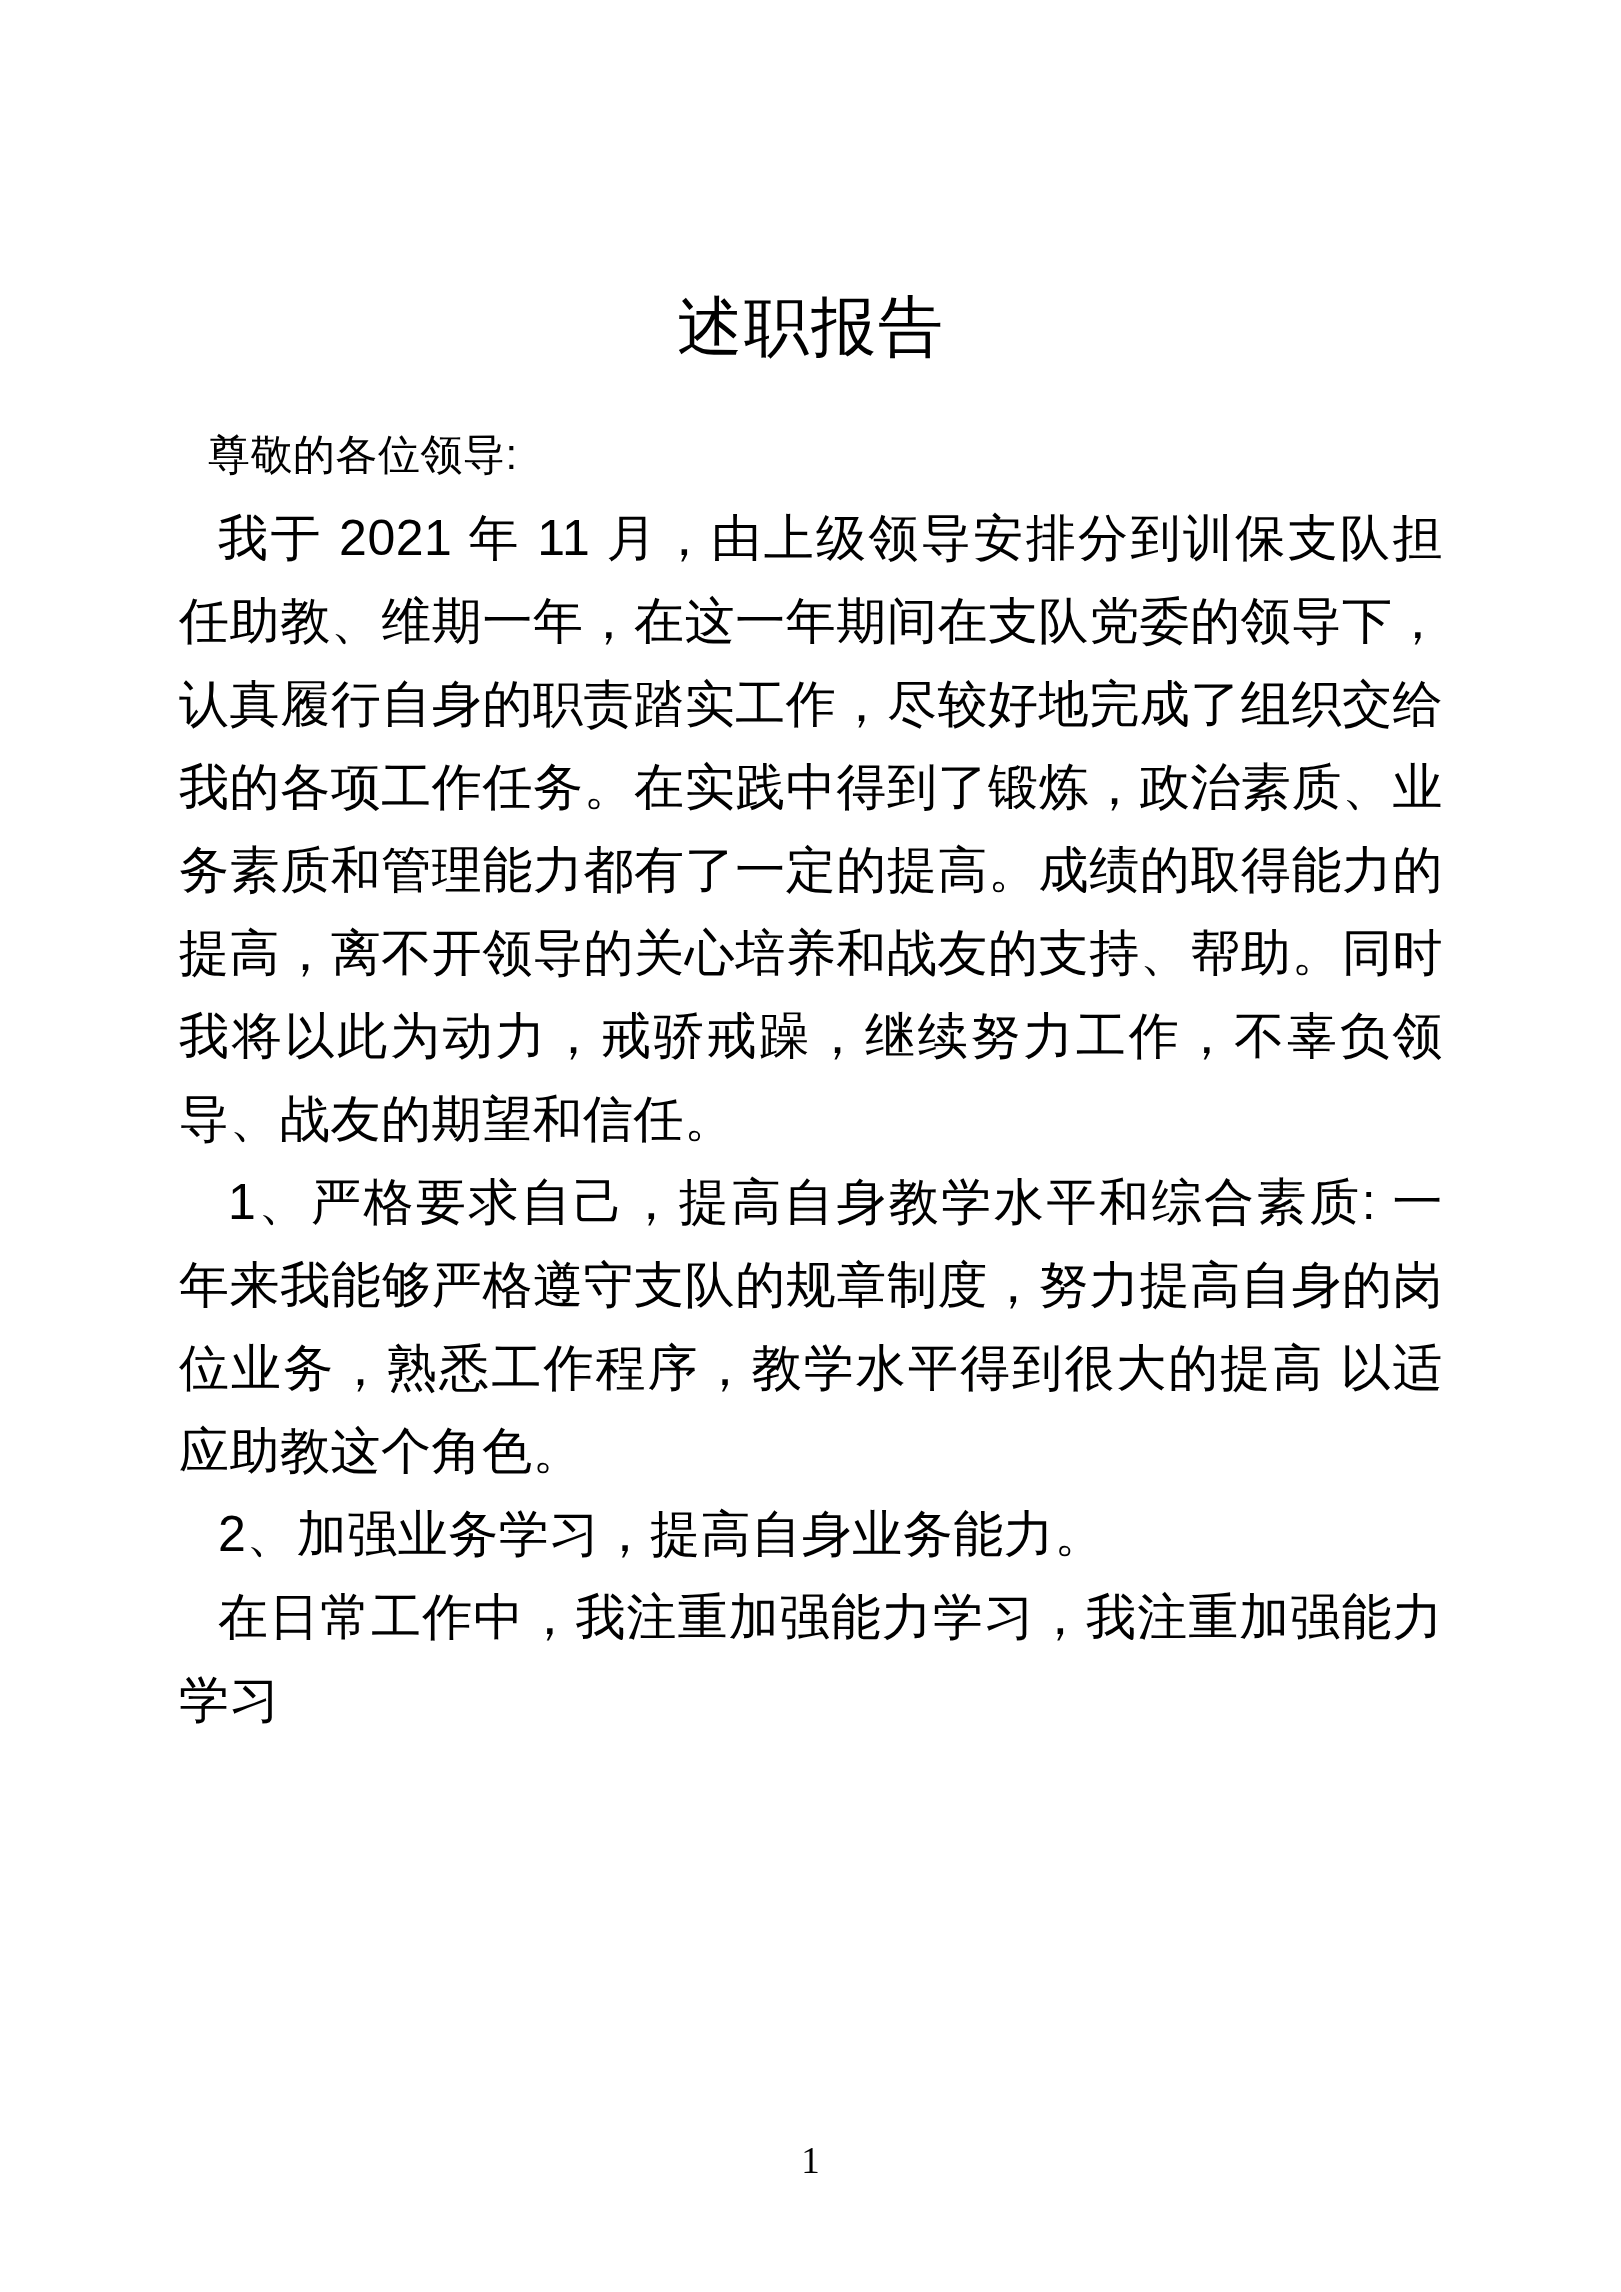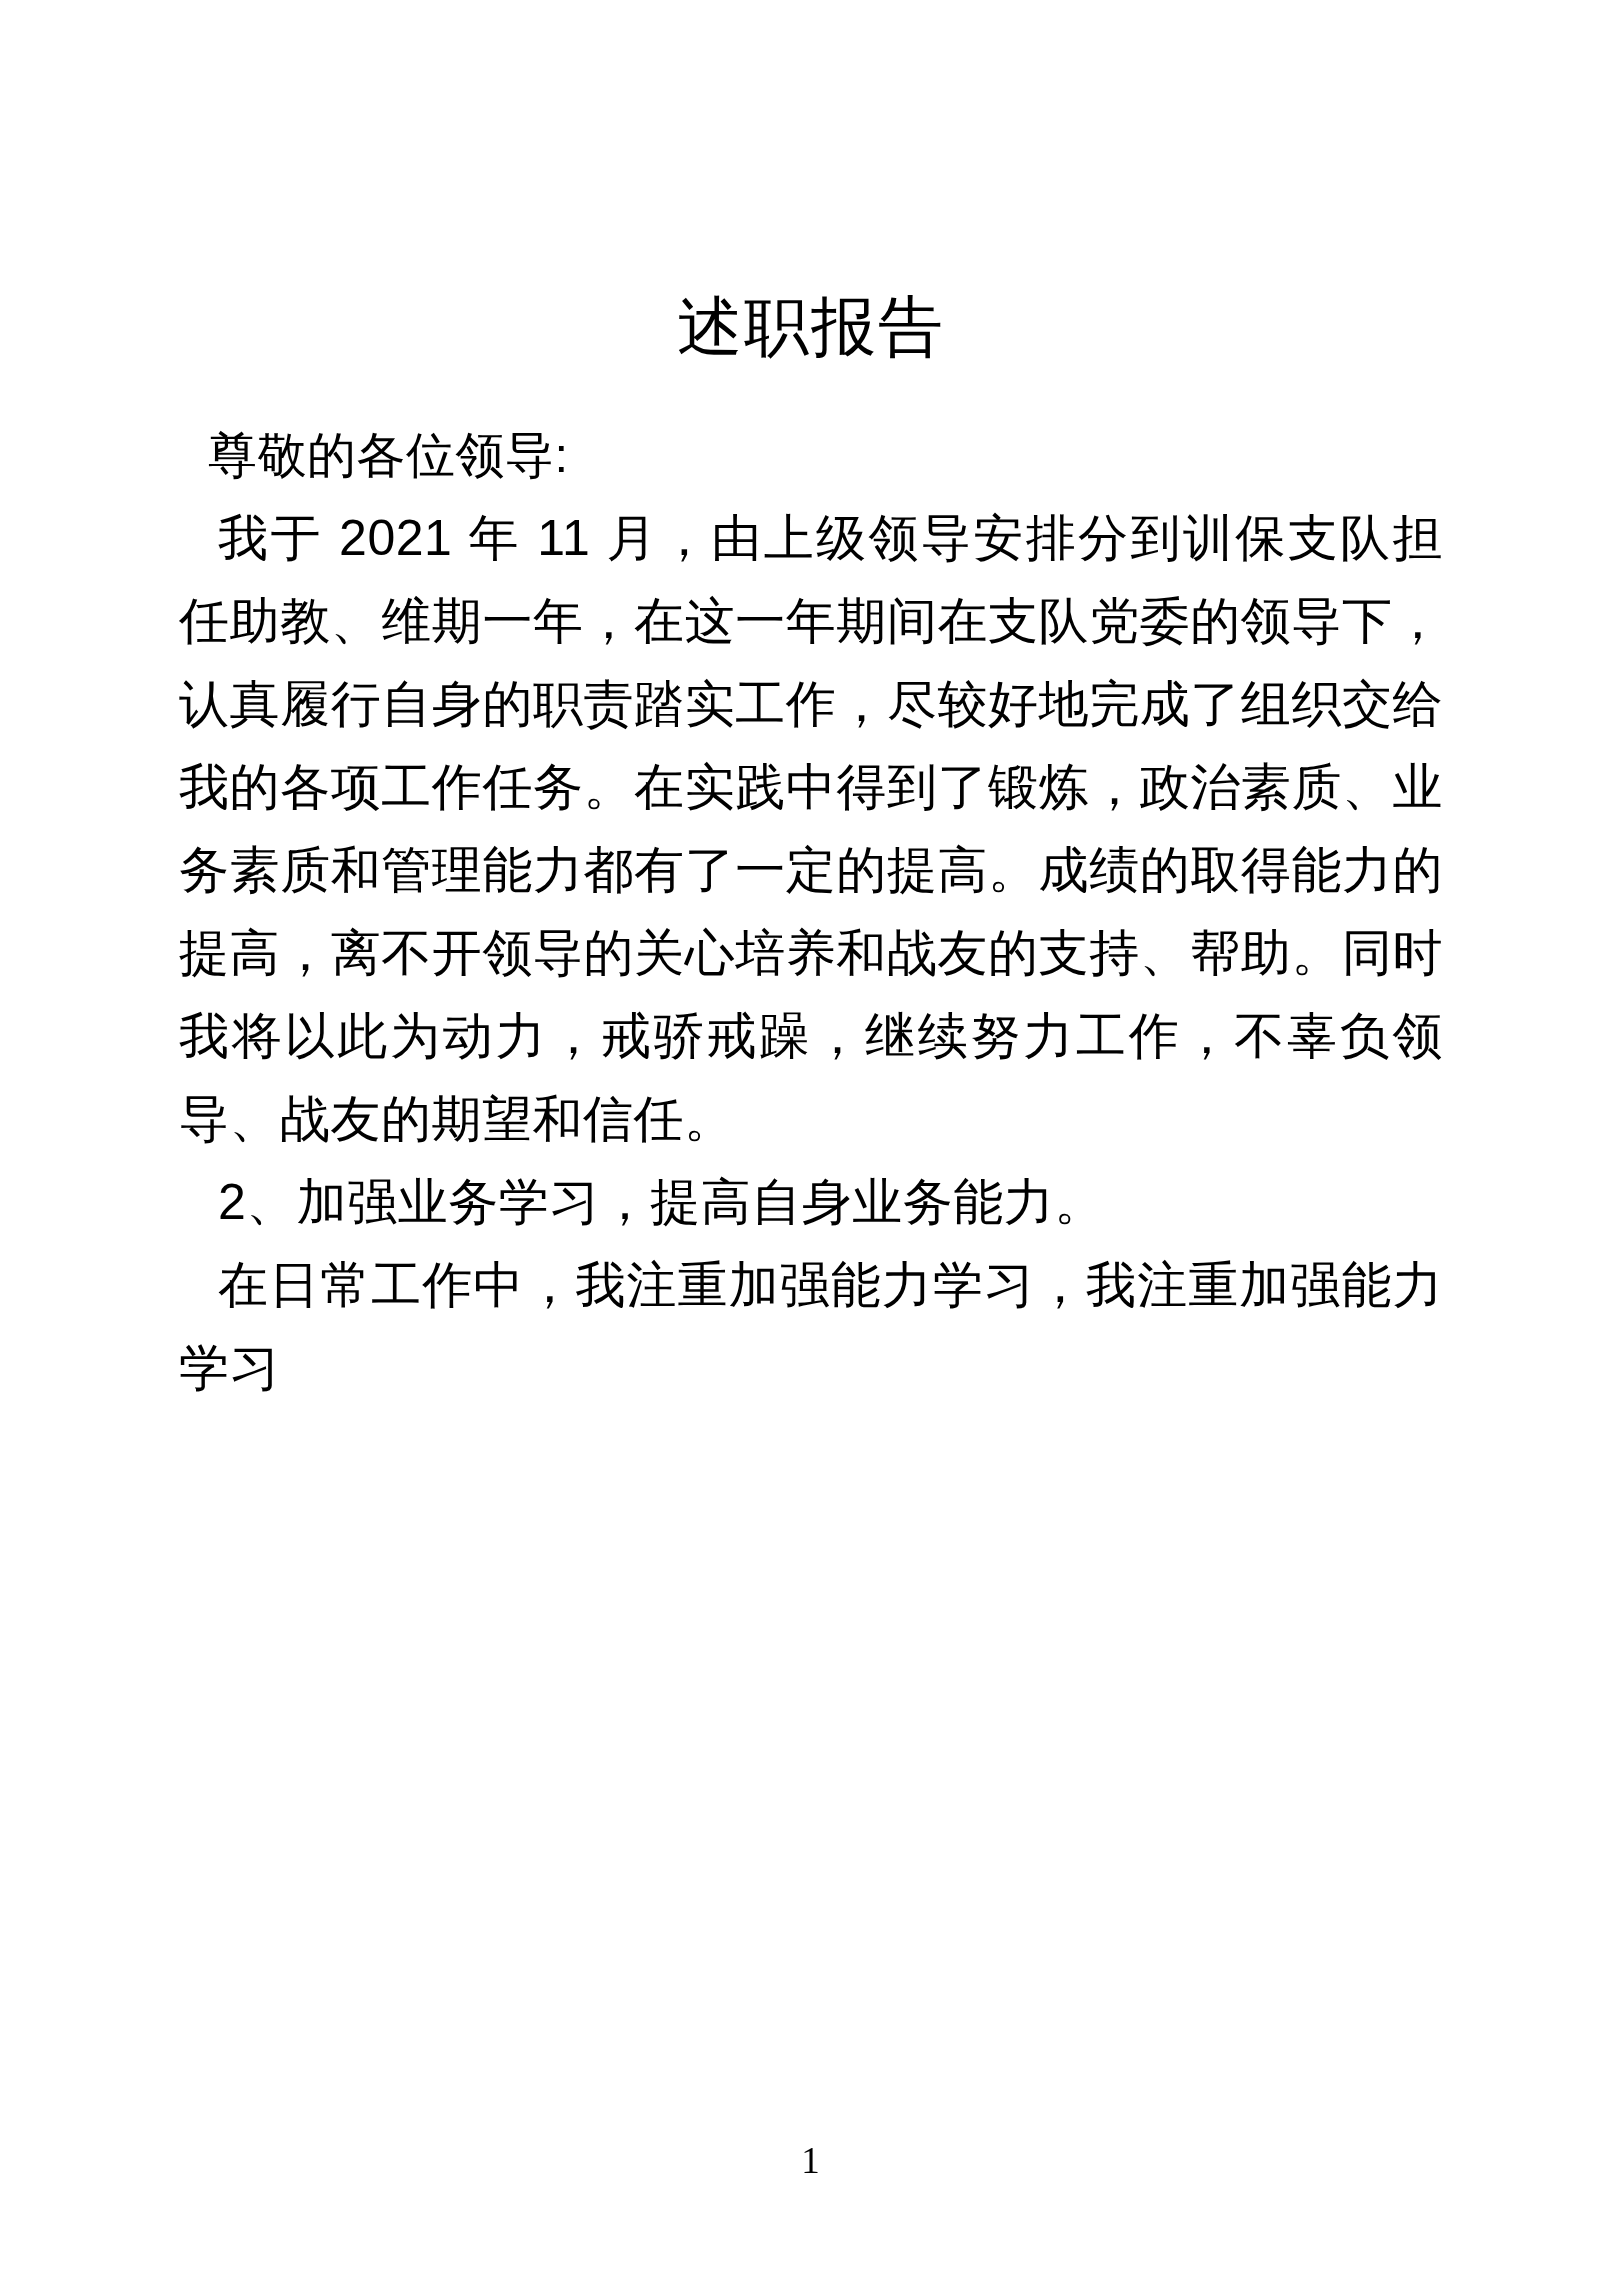--- a/index.html
+++ b/index.html
@@ -32,21 +32,21 @@
     text-align: center;
     font-size: 65px;
     line-height: 1.0;
     font-weight: 400;
     letter-spacing: 2px;
     margin: 0;
     padding-top: 294px;
     white-space: nowrap;
   }
   .salutation {
-    font-size: 49px;
+    font-size: 42px;
     line-height: 84px;
     margin: 0;
     padding-top: 54px;
     text-indent: 29px;
     letter-spacing: 0.5px;
   }
   .para {
     font-size: 50px;
     line-height: 83px;
     margin: 0;
@@ -80,20 +80,21 @@
   <div class="content">
 
     <h1 class="doc-title">述职报告</h1>
 
     <p class="salutation">尊敬的各位领导:</p>
 
     <p class="para indent">我于 2021 年 11 月，由上级领导安排分到训保支队担任助教、维期一年，在这一年期间在支队党委的领导下，认真履行自身的职责踏实工作，尽较好地完成了组织交给我的各项工作任务。在实践中得到了锻炼，政治素质、业务素质和管理能力都有了一定的提高。成绩的取得能力的提高，离不开领导的关心培养和战友的支持、帮助。同时我将以此为动力，戒骄戒躁，继续努力工作，不辜负领导、战友的期望和信任。</p>
 
 
 
+    <p class="para indent-wide">1、严格要求自己，提高自身教学水平和综合素质: 一年来我能够严格遵守支队的规章制度，努力提高自身的岗位业务，熟悉工作程序，教学水平得到很大的提高 以适应助教这个角色。</p>
 
     <p class="para indent">2、加强业务学习，提高自身业务能力。</p>
 
     <p class="para indent">在日常工作中，我注重加强能力学习，我注重加强能力学习</p>
 
   </div>
 
   <div class="page-number">1</div>
 
 </div>

